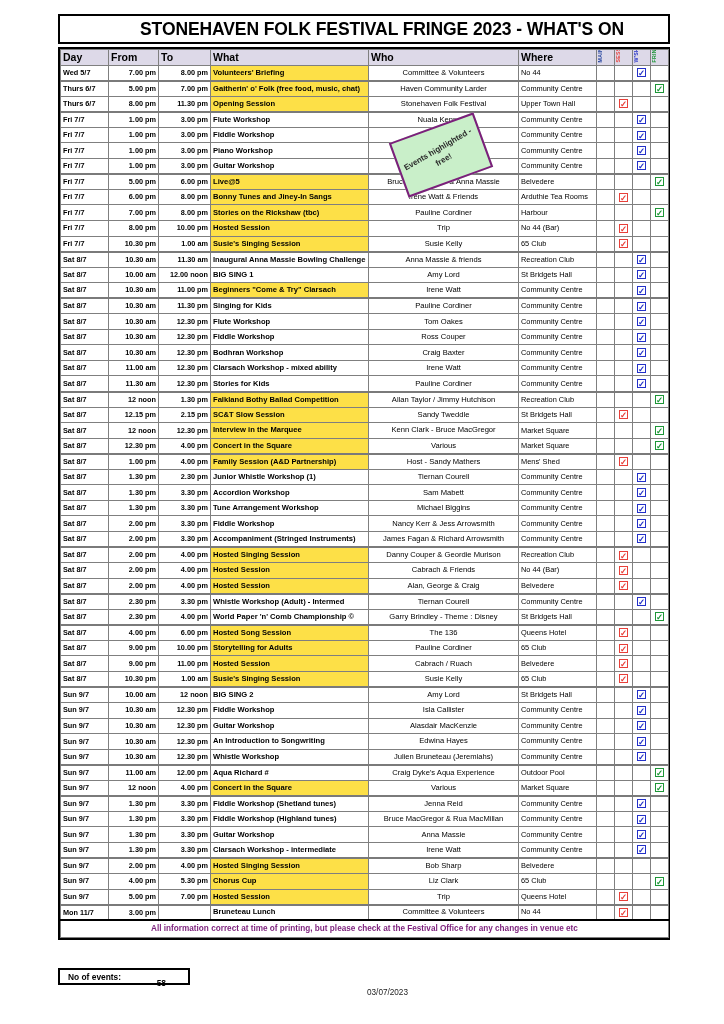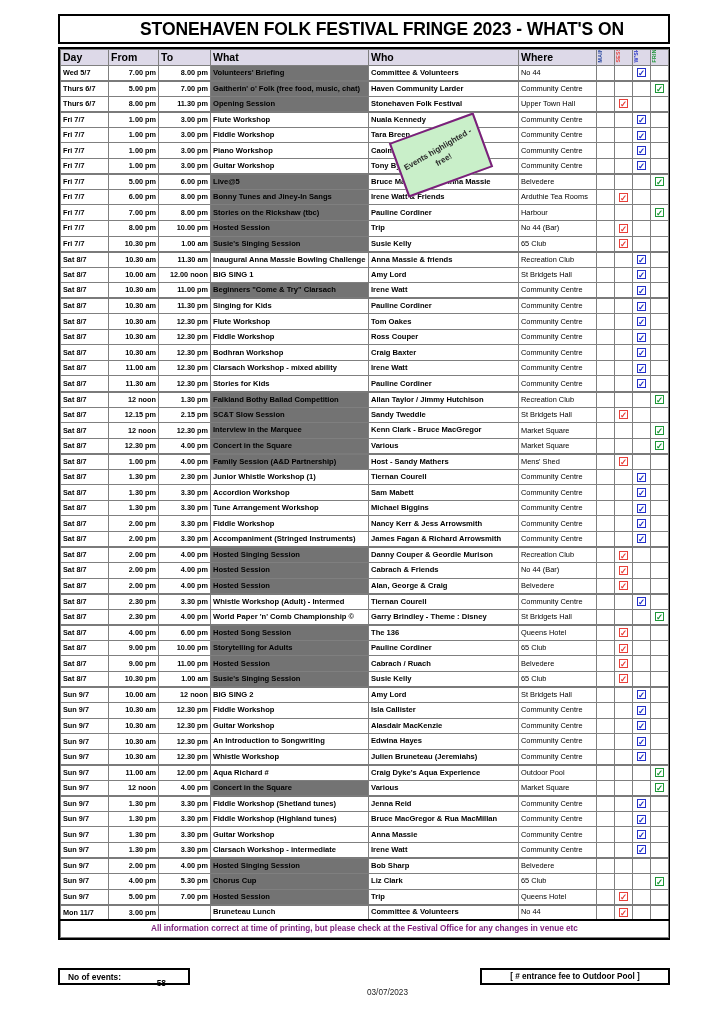--- a/index.html
+++ b/index.html
@@ -116,25 +116,25 @@
 
   
   tbody td { background: #ffffff; }
   td.day, td.from, td.to {
     font-weight: bold;
     font-size: 7.3px;
   }
   td.day { text-align: left; }
   td.from, td.to { text-align: right; padding-right: 4px; }
   td.what { font-weight: bold; }
-  td.who  { font-weight: bold; }
+  td.who  { font-weight: normal; text-align: center; }
   td.where { font-weight: normal; font-size: 7.4px; }
   td.tick { padding: 0; text-align: center; }
 
-  tr.free td.what { background: #737373; }
+  tr.free td.what { background: #fde047; }
 
   
   tr.sep-above td { border-top: 2px solid #7a7a7a; }
 
   
   .cb {
     display: inline-block;
     width: 9px;
     height: 9px;
     line-height: 8px;
@@ -942,16 +942,15 @@
   <div id="callout">
     <span>Events highlighted - free!</span>
   </div>
 
   <div id="bottom">
     <div id="events-count">
       <span class="lbl">No of events:</span>
       <span class="val">58</span>
     </div>
     <div id="print-date">03/07/2023</div>
-    <div id="pool-note">[   #  entrance fee to Outdoor Pool   ]</div>
   </div>
 
 </div>
 
 </body></html>

